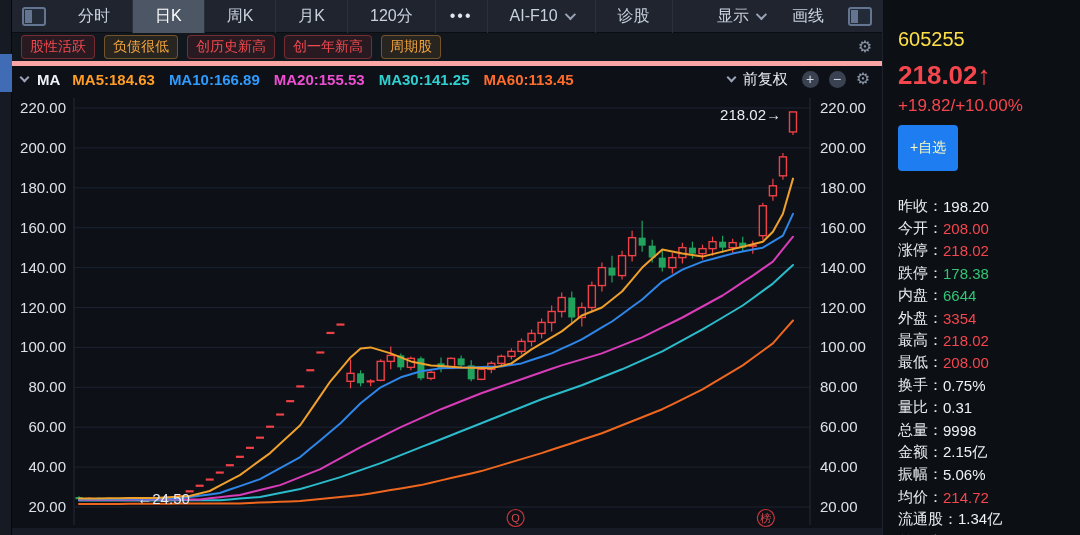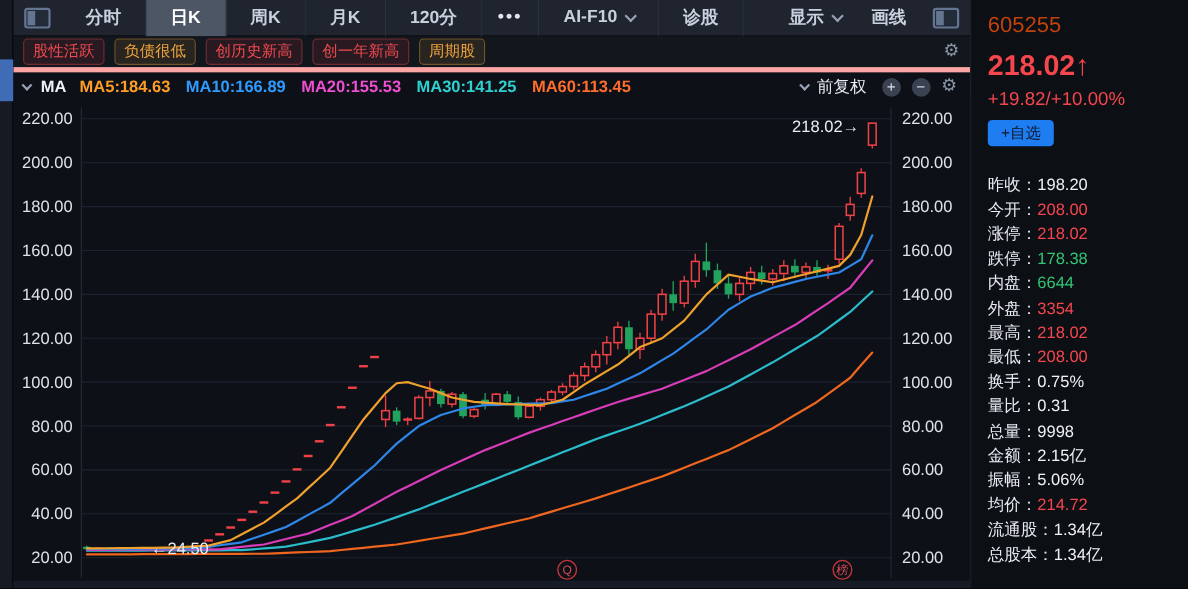--- a/index.html
+++ b/index.html
@@ -4,21 +4,21 @@
 <style>
   html,body{margin:0;padding:0;background:#06080c;}
   *{box-sizing:border-box;}
   body{font-family:"Liberation Sans","DejaVu Sans",sans-serif;}
   .app{width:1080px;height:535px;display:flex;background:#0c0f14;overflow:hidden;position:relative;}
   
   .left-strip{width:12px;background:#151a23;position:relative;border-right:1px solid #06080c;flex:0 0 12px;}
   .blue-mark{position:absolute;top:54px;left:0;width:12px;height:38px;background:#3f6cb4;}
   
   .main{width:870px;flex:0 0 870px;display:flex;flex-direction:column;}
-  .toolbar{height:33px;background:#1f242e;display:flex;align-items:center;border-bottom:1px solid #0a0d12;font-weight:bold;}
+  .toolbar{height:33px;background:#1f242e;display:flex;align-items:center;border-bottom:1px solid #0a0d12;}
   .tab{padding:0 22px;height:33px;display:flex;align-items:center;font-size:16px;color:#c9d1df;border-right:1px solid #2a303c;cursor:default;white-space:nowrap;}
   .tab.selected{background:#4c5665;color:#ffffff;}
   .tab .chev{margin-left:7px;}
   .tab.more{padding:0 14px;letter-spacing:2px;color:#dfe4ee;}
   .toolbar-right{margin-left:auto;display:flex;align-items:center;}
   .toolbar-right .tab{border-right:none;padding:0 14px;}
   .chev{width:8px;height:8px;border-right:2px solid #9aa4b6;border-bottom:2px solid #9aa4b6;transform:rotate(45deg) translateY(-2px);display:inline-block;}
   .layout-icon{width:24px;height:19px;border:2px solid #647darkred;border:2px solid #647592;border-radius:3px;margin:0 10px;position:relative;background:#232a38;}
   .layout-icon .pane{position:absolute;left:1px;top:1px;bottom:1px;width:7px;background:#647592;}
   
@@ -36,24 +36,24 @@
   .ma-right .chev{margin-right:8px;}
   .adjust-label{color:#e6eaf2;margin-right:14px;}
   .circle-btn{width:17px;height:17px;border-radius:50%;background:#3a4251;color:#d6dce8;display:flex;align-items:center;justify-content:center;font-size:14px;line-height:1;margin-right:10px;}
   .ma-right .gear{margin-left:2px;}
   
   .chart{flex:1;background:#0d1117;position:relative;}
   .chart svg{position:absolute;left:0;top:0;}
   
   .side{width:198px;flex:0 0 198px;background:#0c0f14;border-left:1px solid #1e242e;padding:8px 0 0 15px;}
   .q-name{color:#f2f4f8;font-size:24px;font-weight:bold;letter-spacing:1px;}
-  .q-code{color:#c2410c;font-size:20px;margin-top:4px;}
+  .q-code{color:#fde047;font-size:20px;margin-top:20px;}
   .q-price{color:#f5464e;font-size:26px;font-weight:bold;margin-top:9px;}
   .q-change{color:#f5464e;font-size:17px;margin-top:5px;}
-  .watch-btn{margin-top:9px;display:inline-block;background:#1e7df0;color:#0f172a;font-size:14px;padding:3px 12px;border-radius:4px;border:none;}
+  .watch-btn{margin-top:9px;display:inline-block;background:#1e7df0;color:#fef9c3;font-size:14px;padding:14px 12px;border-radius:4px;border:none;}
   .stats{margin-top:24px;}
   .stat-row{display:flex;font-size:15px;height:22.4px;align-items:center;white-space:nowrap;}
   .stat-row .lab{color:#e8ebf1;}
   .stat-row .val.neutral{color:#eef1f6;}
   .stat-row .val.up{color:#f5464e;}
   .stat-row .val.down{color:#32c576;}
 </style>
 </head>
 <body>
 

